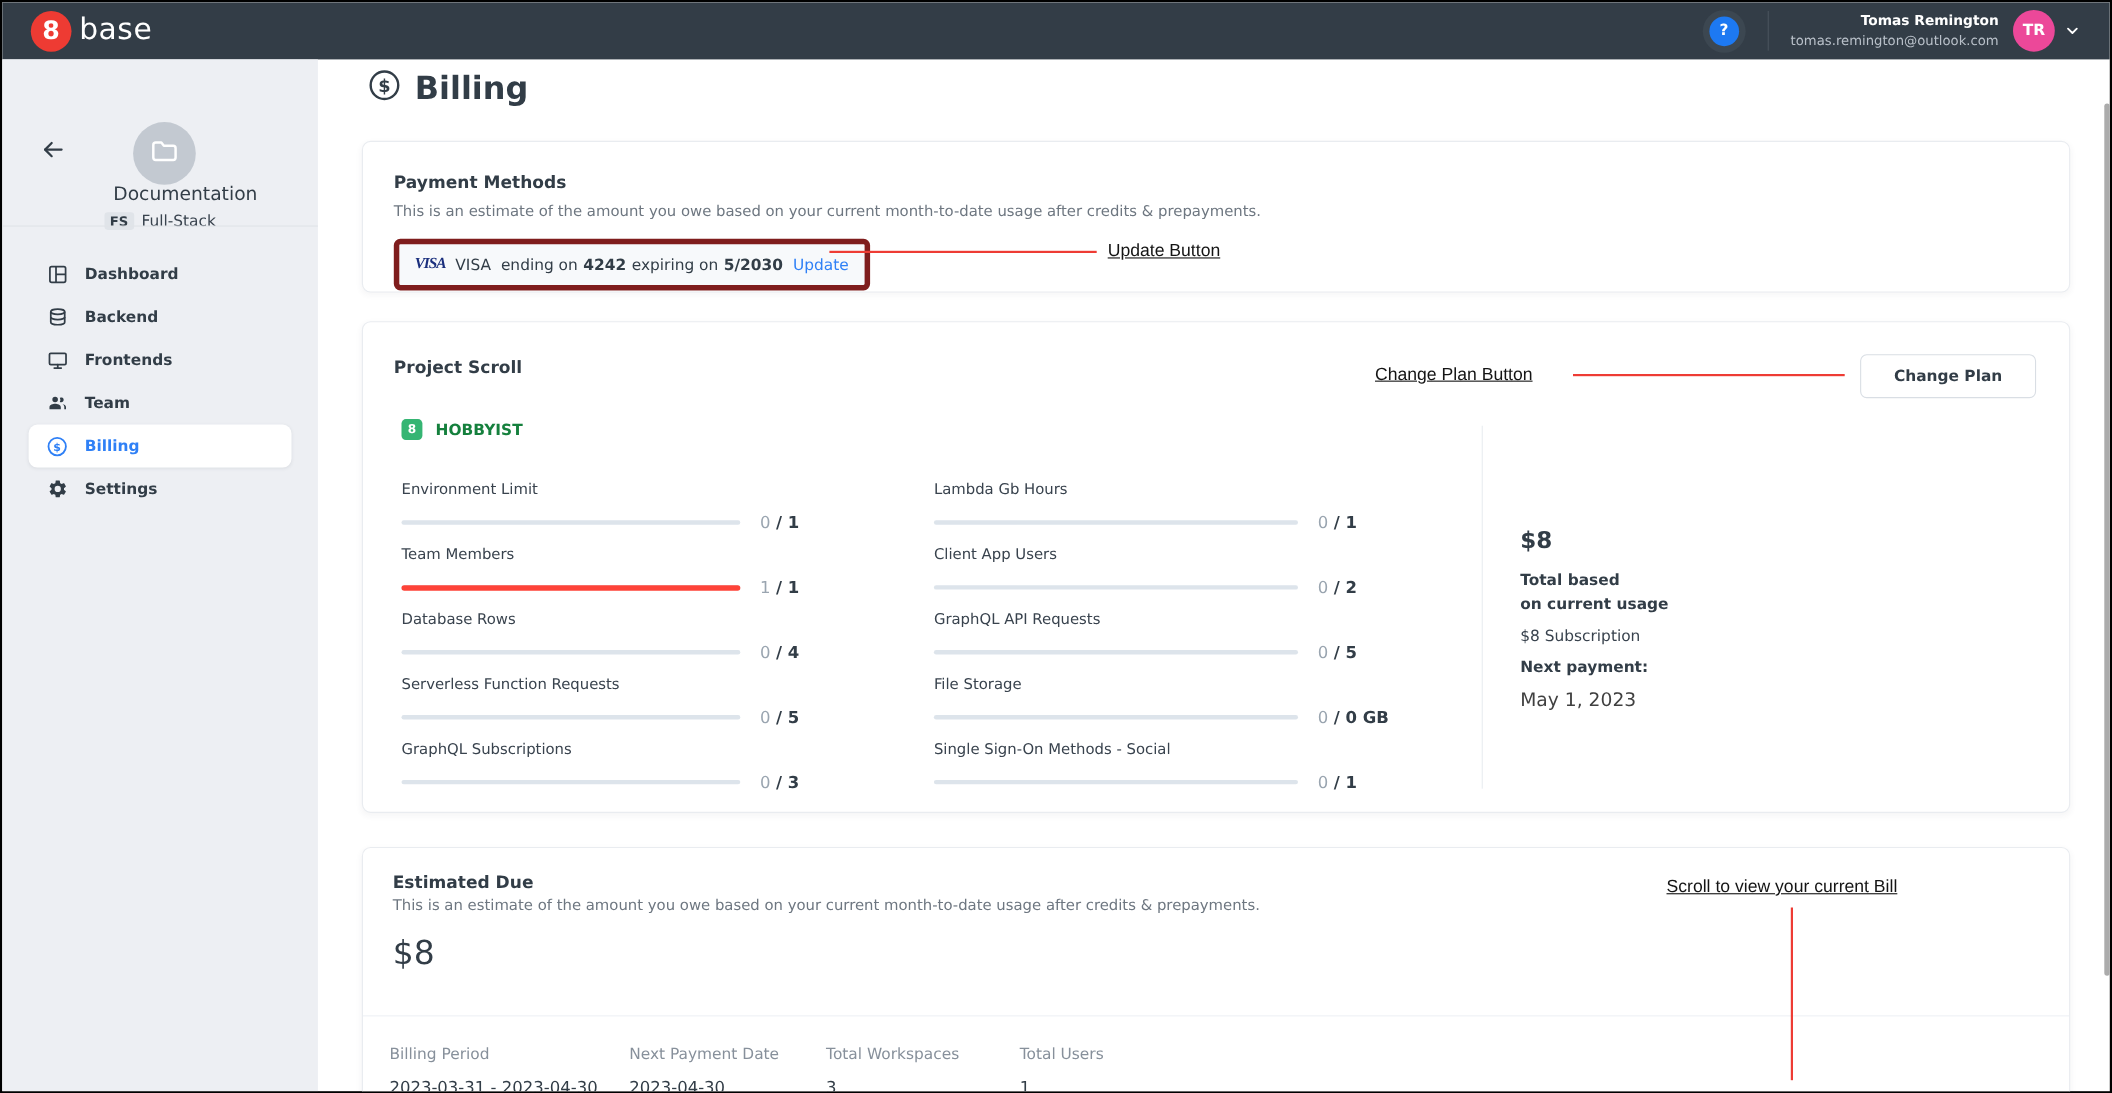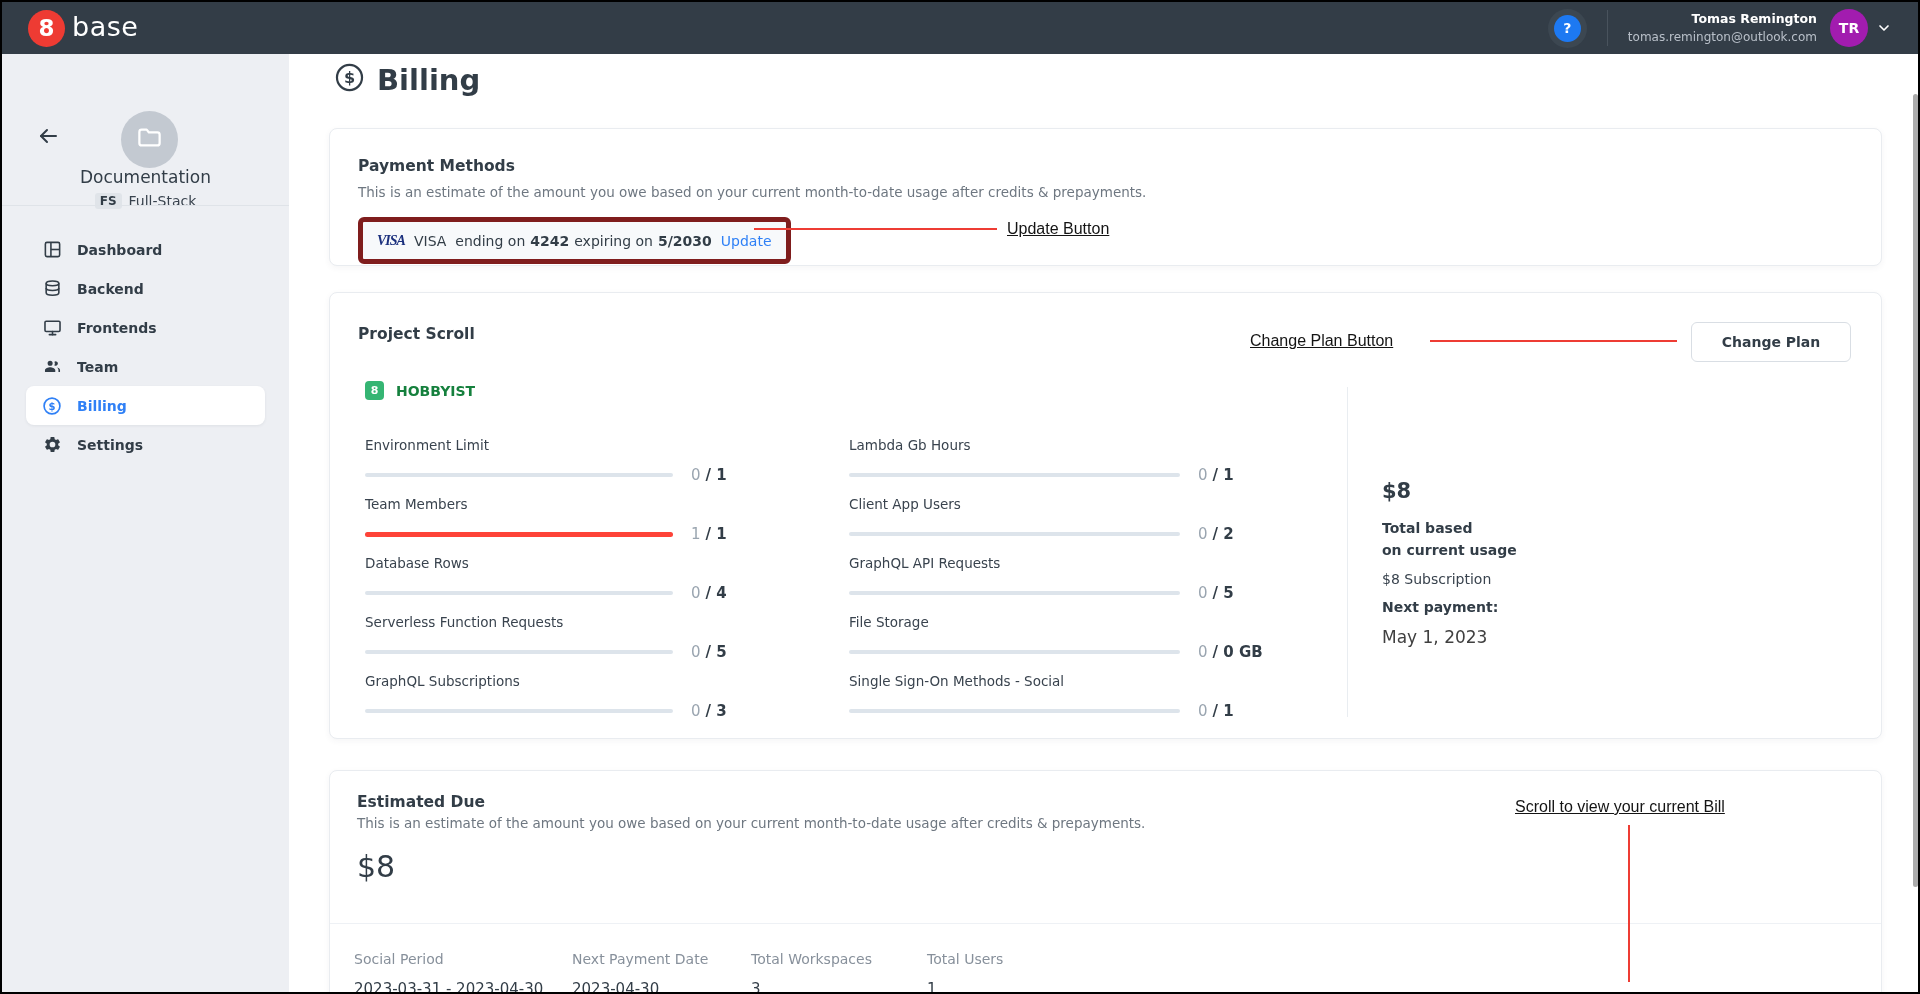--- a/index.html
+++ b/index.html
@@ -13,30 +13,30 @@
   .logo-circle{width:37px;height:37px;border-radius:50%;background:#ee3b33;display:flex;align-items:center;justify-content:center;
                color:#fff;font-size:23px;font-weight:bold;}
   .logo-text{color:#fff;font-size:27px;font-weight:500;letter-spacing:.5px;margin-top:-3px;}
   .top-right{display:flex;align-items:center;}
   .help-btn{width:27px;height:27px;border-radius:50%;background:#1d79f2;color:#fff;font-size:14px;font-weight:bold;
             display:flex;align-items:center;justify-content:center;box-shadow:0 0 0 6px #3c4751;cursor:pointer;}
   .top-divider{width:1px;height:36px;background:#49535d;margin:0 20px 0 26px;}
   .user-text{text-align:right;line-height:1.5;}
   .user-name{color:#fff;font-size:12.5px;font-weight:bold;}
   .user-email{color:#b9c0c9;font-size:12px;}
-  .avatar{width:38px;height:38px;border-radius:50%;background:#a21caf;color:#fff;font-size:14px;font-weight:bold;
+  .avatar{width:38px;height:38px;border-radius:50%;background:#ec4899;color:#fff;font-size:14px;font-weight:bold;
           display:flex;align-items:center;justify-content:center;margin-left:13px;text-align:right;}
   .chevron{margin-left:8px;display:flex;}
 
   
   .sidebar{position:absolute;left:0;top:52px;bottom:0;width:287px;background:#edeff3;}
   .back-arrow{position:absolute;left:34px;top:70px;cursor:pointer;}
   .ws-avatar{position:absolute;left:119px;top:57px;width:57px;height:57px;border-radius:50%;background:#c3c9d1;
              display:flex;align-items:center;justify-content:center;}
-  .ws-name{position:absolute;top:113px;left:0;width:100%;text-align:center;font-size:17px;font-weight:500;color:#323d47;}
+  .ws-name{position:absolute;top:113px;left:0;width:100%;text-align:center;font-size:17px;font-weight:500;color:#323d47;padding-left:23px;}
   .ws-plan{position:absolute;top:139px;left:0;width:100%;display:flex;justify-content:center;align-items:center;gap:7px;}
   .ws-plan-badge{background:#e0e4e9;border-radius:3px;padding:1px 5px;font-size:12px;font-weight:bold;color:#323d47;}
   .ws-plan-label{font-size:14px;color:#39434e;}
   .side-divider{position:absolute;top:151px;left:0;width:100%;height:1px;background:#dfe3e8;}
   .nav{position:absolute;top:176px;left:0;width:100%;}
   .nav-item{height:39px;margin-left:24px;width:239px;border-radius:8px;display:flex;align-items:center;
             padding-left:16px;gap:15px;box-sizing:border-box;cursor:pointer;}
   .nav-item .nav-label{font-size:14px;font-weight:600;color:#323d47;}
   .nav-item.active{background:#fff;box-shadow:0 1px 3px rgba(50,61,71,.08);}
   .nav-item.active .nav-label{color:#2f80f6;}
@@ -389,21 +389,21 @@
     </div>
   </div>
 
   <div class="card card-due">
     <h2>Estimated Due</h2>
     <div class="subtitle">This is an estimate of the amount you owe based on your current month-to-date usage after credits &amp; prepayments.</div>
     <div class="due-amount">$8</div>
     <div class="due-divider"></div>
     <div class="due-table">
       <div class="due-row">
-        <div class="due-head">Social Period</div>
+        <div class="due-head">Billing Period</div>
         <div class="due-head">Next Payment Date</div>
         <div class="due-head">Total Workspaces</div>
         <div class="due-head">Total Users</div>
       </div>
       <div class="due-row">
         <div class="due-val">2023-03-31 - 2023-04-30</div>
         <div class="due-val">2023-04-30</div>
         <div class="due-val">3</div>
         <div class="due-val">1</div>
       </div>

